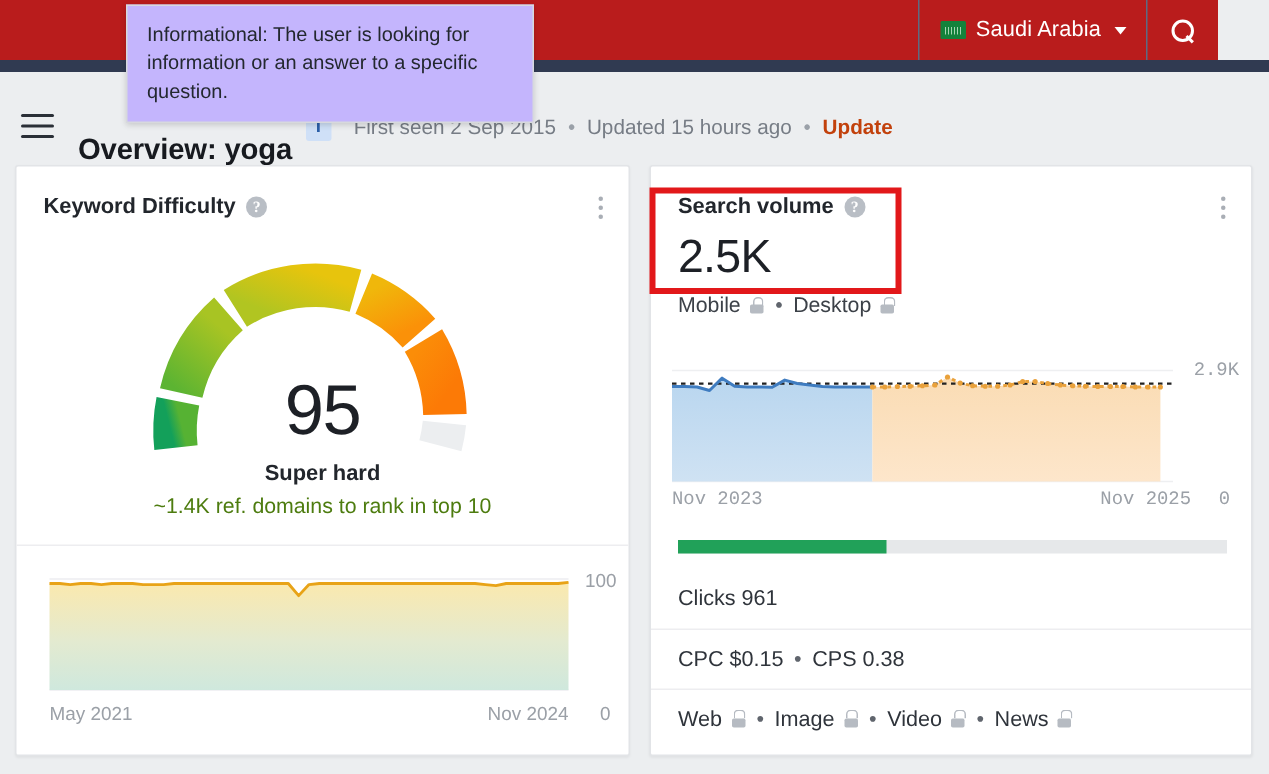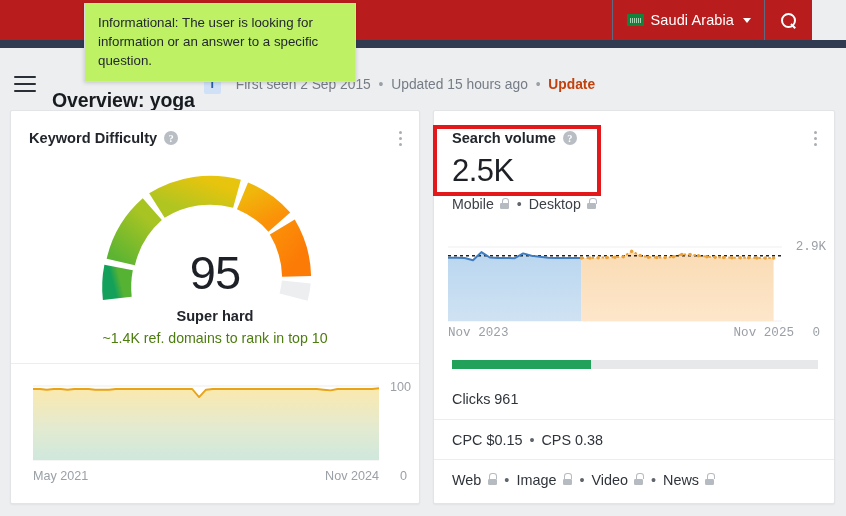--- a/index.html
+++ b/index.html
@@ -53,21 +53,21 @@
   }
   .mag::after {
     content: ""; position: absolute; left: 10px; top: 10px;
     width: 6px; height: 2px; background: #fff; transform: rotate(45deg);
     transform-origin: left center;
   }
 
   
   .tooltip {
     position: absolute; left: 84px; top: 3px; width: 272px;
-    background: #bef264; border: 1px solid #d7d9dd;
+    background: #c4b5fd; border: 1px solid #d7d9dd;
     box-shadow: 0 1px 4px rgba(0,0,0,.16);
     padding: 9px 13px 11px 13px;
     font-size: 13.3px; line-height: 19px; color: #23282f;
     z-index: 40;
   }
 
   
   .titlerow {
     position: absolute; left: 0; top: 62px; width: 846px; height: 44px;
     display: flex; align-items: center; padding-left: 14px;

